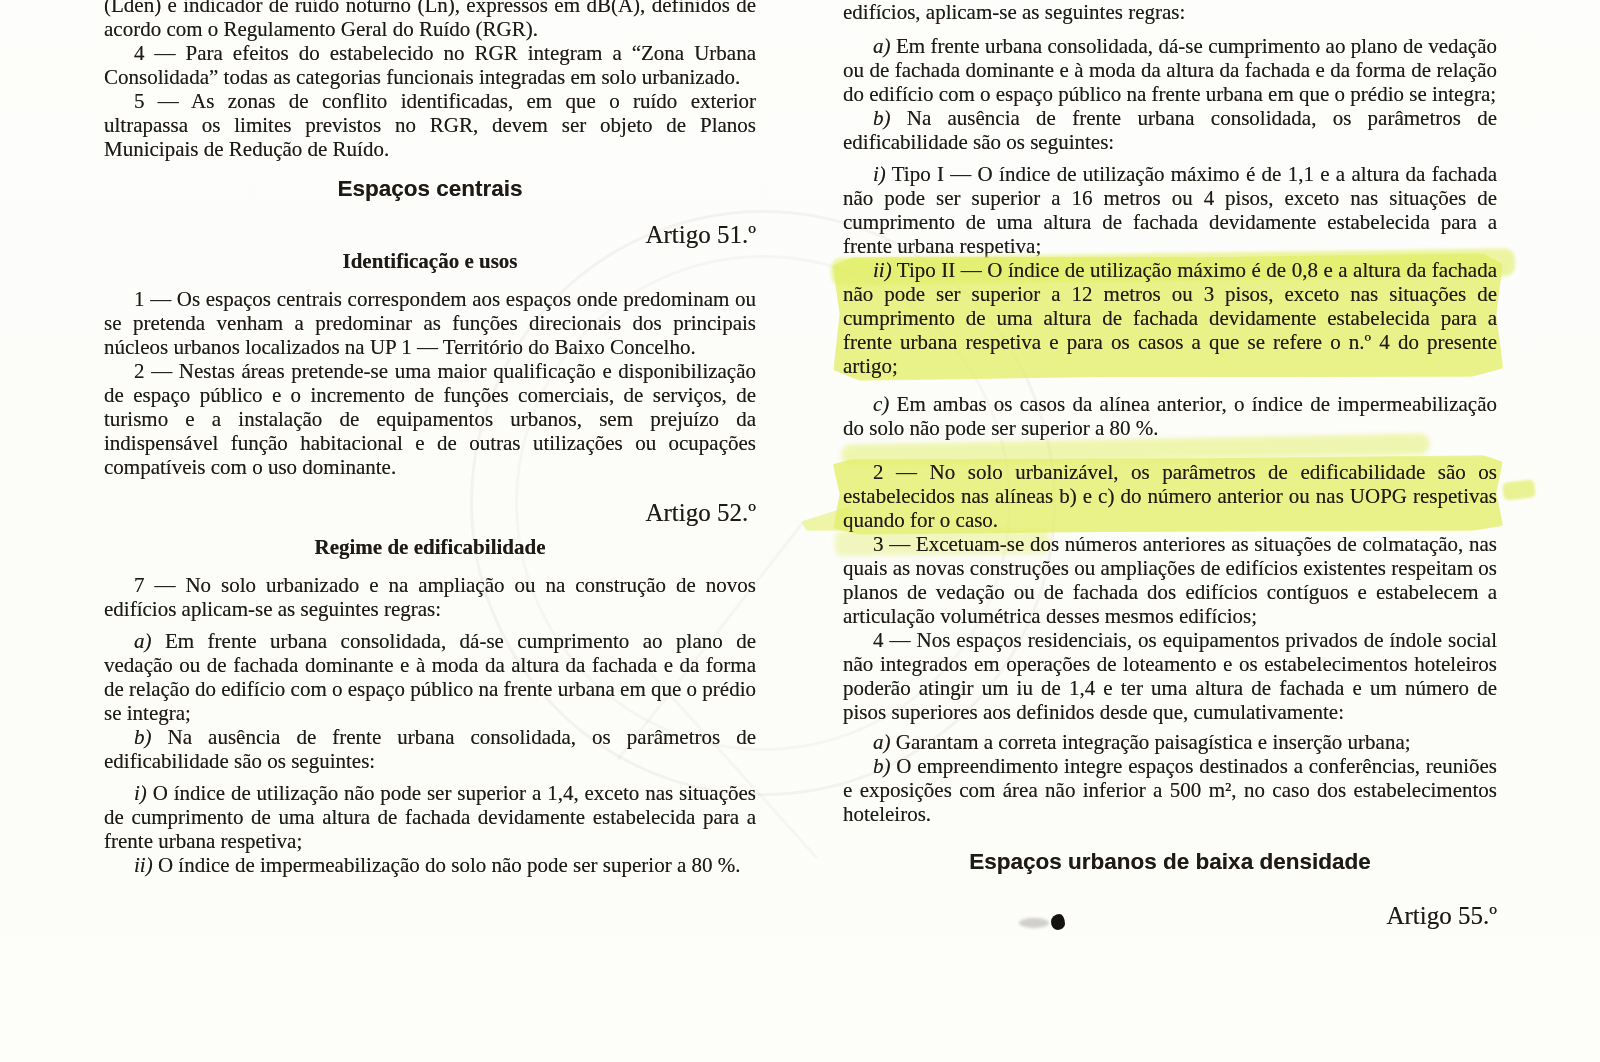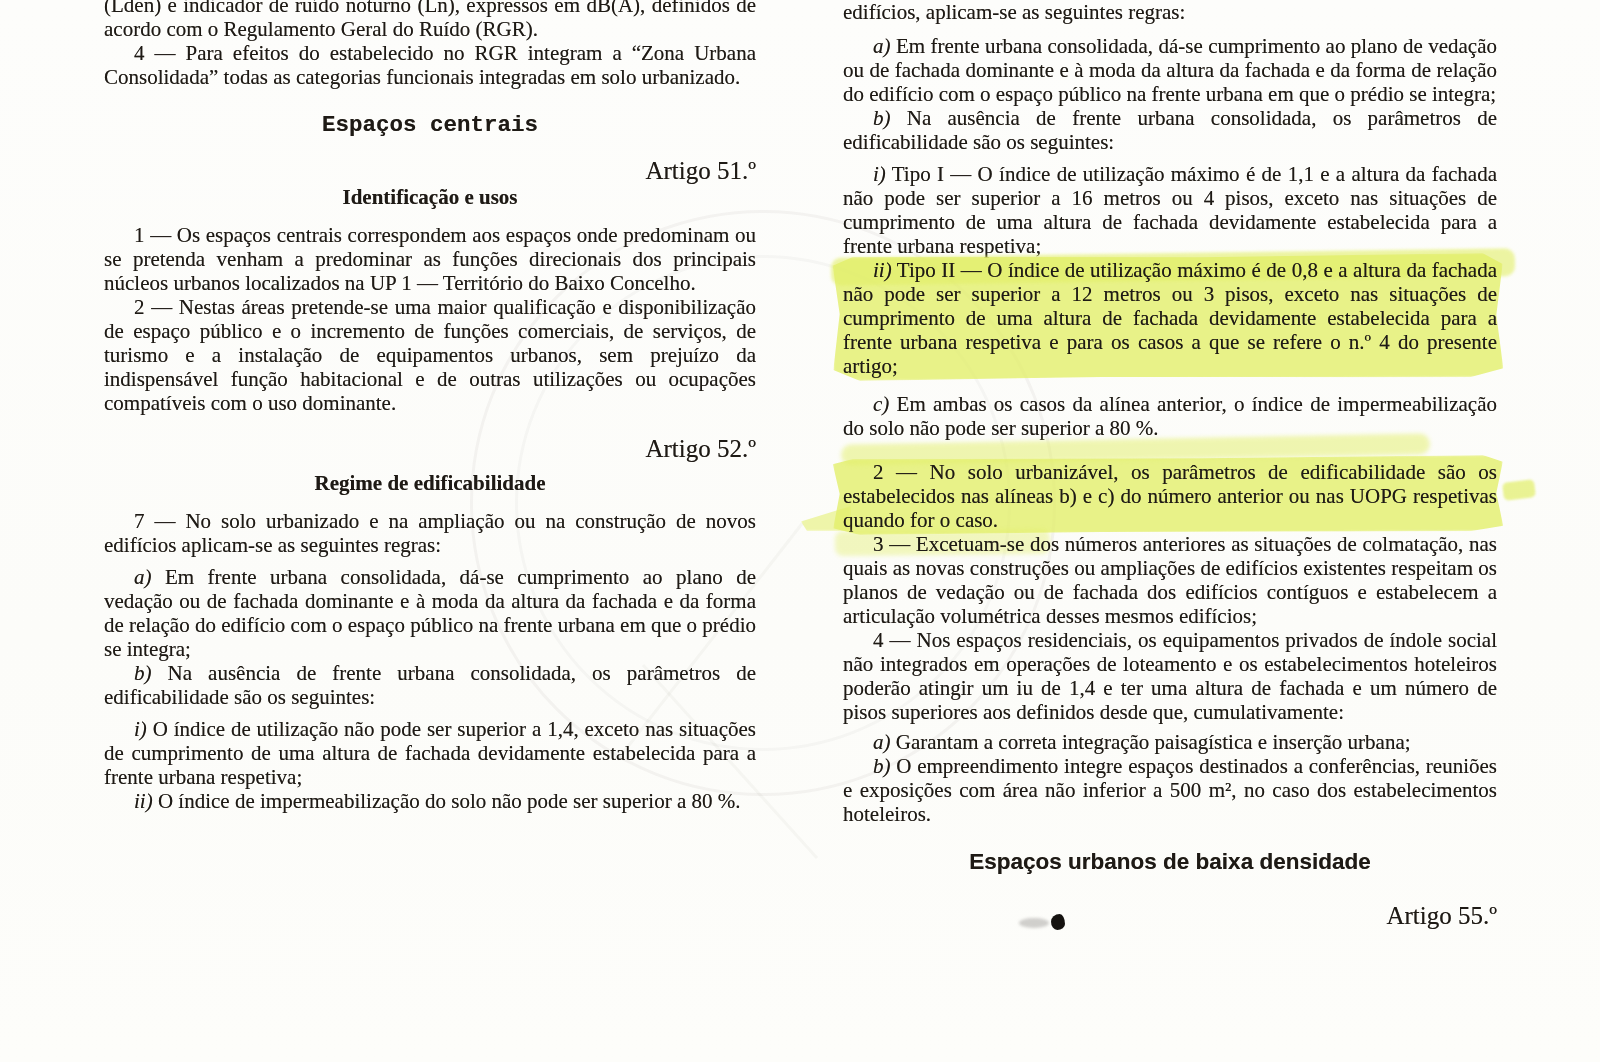--- a/index.html
+++ b/index.html
@@ -65,21 +65,22 @@
 <body>
 
 <div class="page">
   <div class="wm outer"></div>
   <div class="wm inner"></div>
   <div class="wm-line a"></div>
   <div class="wm-line b"></div>
   <div class="col col-left" id="col-left">
       <div class="paragraph no-indent">(Lden) e indicador de ruído noturno (Ln), expressos em dB(A), definidos de acordo com o Regulamento Geral do Ruído (RGR).</div>
       <div class="paragraph">4 — Para efeitos do estabelecido no RGR integram a “Zona Urbana Consolidada” todas as categorias funcionais integradas em solo urbanizado.</div>
-      <div class="subtitle-heading" style="margin-top: 24px; font-family: Liberation Mono, monospace;">Espaços centrais</div>
+      <div class="paragraph">5 — As zonas de conflito identificadas, em que o ruído exterior ultrapassa os limites previstos no RGR, devem ser objeto de Planos Municipais de Redução de Ruído.</div>
+      <div class="subtitle-heading" style="margin-top: 16px;">Espaços centrais</div>
       <div class="article-heading" style="margin-top: 22px;">Artigo 51.º</div>
       <div class="bold-heading" style="margin-top: 2px;">Identificação e usos</div>
       <div class="paragraph" style="margin-top: 14px;">1 — Os espaços centrais correspondem aos espaços onde predominam ou se pretenda venham a predominar as funções direcionais dos principais núcleos urbanos localizados na UP 1 — Território do Baixo Concelho.</div>
       <div class="paragraph">2 — Nestas áreas pretende-se uma maior qualificação e disponibilização de espaço público e o incremento de funções comerciais, de serviços, de turismo e a instalação de equipamentos urbanos, sem prejuízo da indispensável função habitacional e de outras utilizações ou ocupações compatíveis com o uso dominante.</div>
       <div class="article-heading" style="margin-top: 22px;">Artigo 52.º</div>
       <div class="bold-heading" style="margin-top: 10px;">Regime de edificabilidade</div>
       <div class="paragraph" style="margin-top: 14px;">7 — No solo urbanizado e na ampliação ou na construção de novos edifícios aplicam-se as seguintes regras:</div>
       <div class="paragraph" style="margin-top: 8px;"><span class="lead-italic">a)</span> Em frente urbana consolidada, dá-se cumprimento ao plano de vedação ou de fachada dominante e à moda da altura da fachada e da forma de relação do edifício com o espaço público na frente urbana em que o prédio se integra;</div>
       <div class="paragraph"><span class="lead-italic">b)</span> Na ausência de frente urbana consolidada, os parâmetros de edificabilidade são os seguintes:</div>
       <div class="paragraph" style="margin-top: 8px;"><span class="lead-italic">i)</span> O índice de utilização não pode ser superior a 1,4, exceto nas situações de cumprimento de uma altura de fachada devidamente estabelecida para a frente urbana respetiva;</div>

